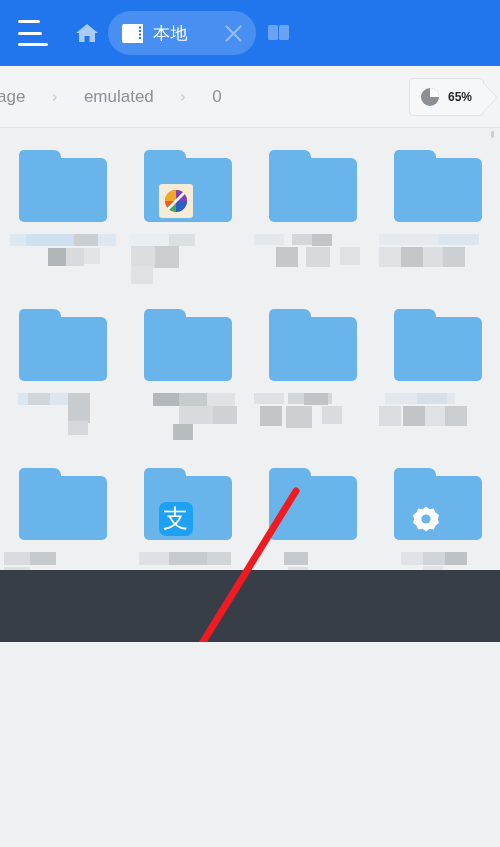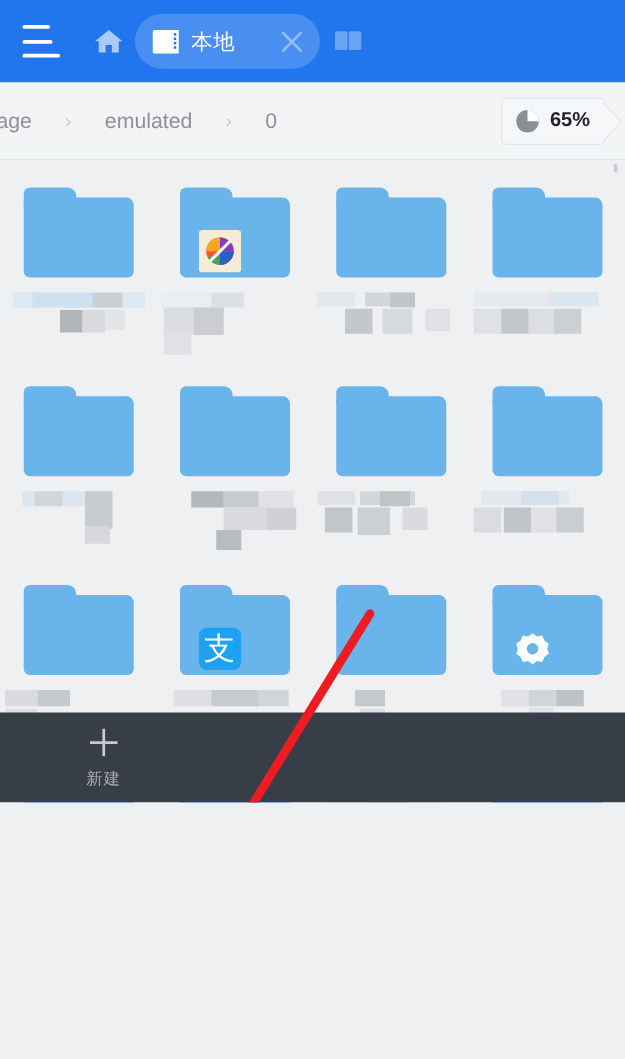--- a/index.html
+++ b/index.html
@@ -158,21 +158,21 @@
     margin-top: -10px;
     width: 20px; height: 20px;
     border-top: 1px solid #e0e3e7;
     border-right: 1px solid #e0e3e7;
     background: #f6f7f9;
     transform: rotate(45deg);
     border-radius: 0 4px 0 0;
   }
   .pie-icon { width: 20px; height: 20px; flex: none; margin-right: 8px; }
   .storage-pct {
-    font-size: 16px;
+    font-size: 12px;
     font-weight: bold;
     color: #1f2226;
     position: relative;
     z-index: 2;
   }
 
   
   .grid {
     position: absolute;
     top: 128px; left: 0;
@@ -695,29 +695,20 @@
           <span style="left:30px;top:0;width:26px;height:13px;background:#c2c5c8;"></span>
           <span style="left:56px;top:0;width:32px;height:13px;background:#dddfe2;"></span>
           <span style="left:62px;top:14px;width:30px;height:16px;background:#e2e4e7;"></span>
         </div>
       </div>
     </div>
   </div>
 
   <div class="bottombar">
 
-    <div class="bb-item">
-      <div class="bb-icon">
-        <svg width="26" height="26" viewBox="0 0 26 26">
-          <line x1="13" y1="2" x2="13" y2="24" stroke="#c6cad0" stroke-width="2.2"></line>
-          <line x1="2" y1="13" x2="24" y2="13" stroke="#c6cad0" stroke-width="2.2"></line>
-        </svg>
-      </div>
-      <span class="bb-label">新建</span>
-    </div>
   </div>
 
   <svg class="arrow-svg" viewBox="0 0 500 847">
     <path d="M296 491 L118 780" stroke="#ee1c22" stroke-width="7" stroke-linecap="round" fill="none"></path>
     <path d="M96 812 L136 778 L112 772 L122 752 Z" fill="#ee1c22"></path>
   </svg>
   <div class="red-box"></div>
 
 
 </div>

